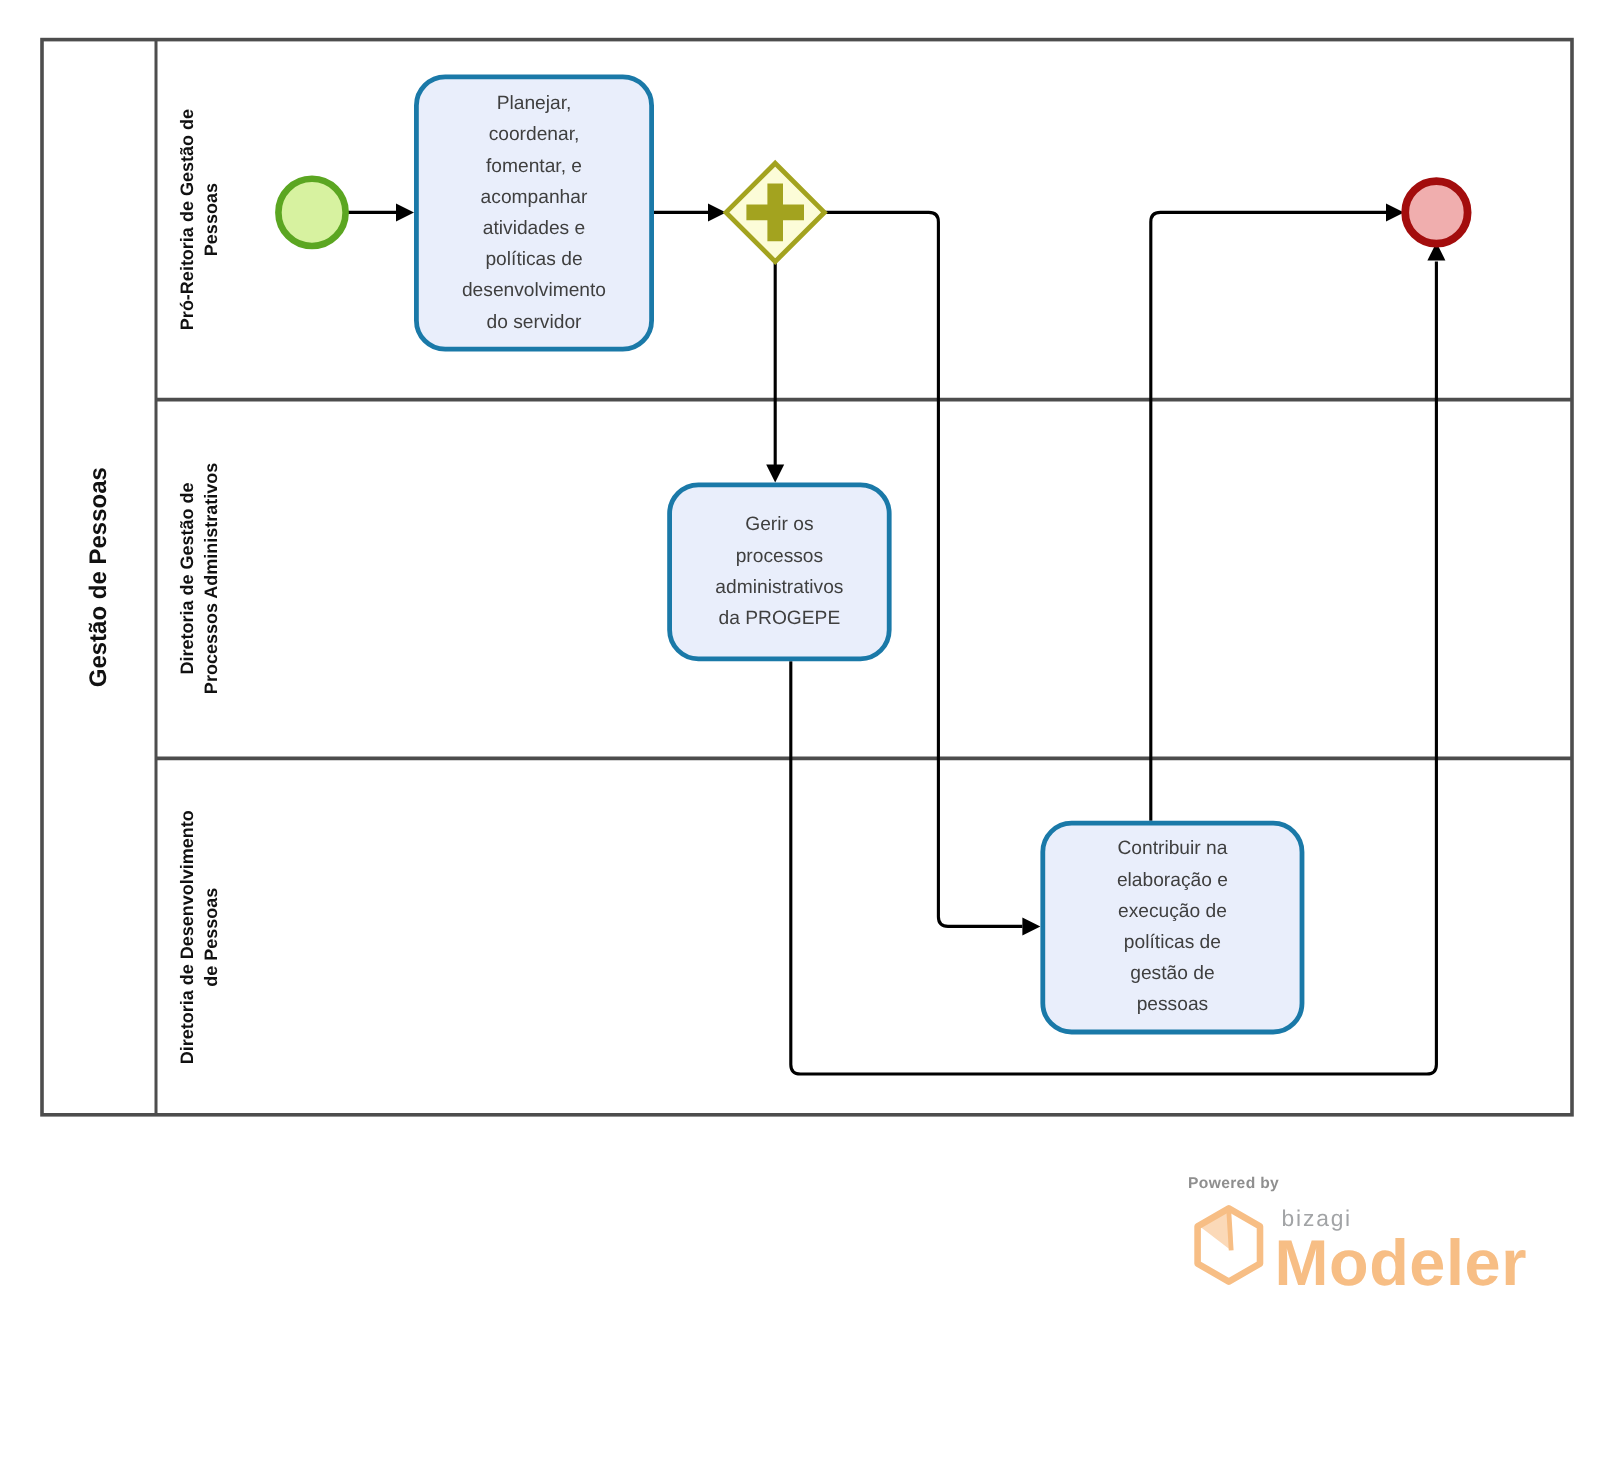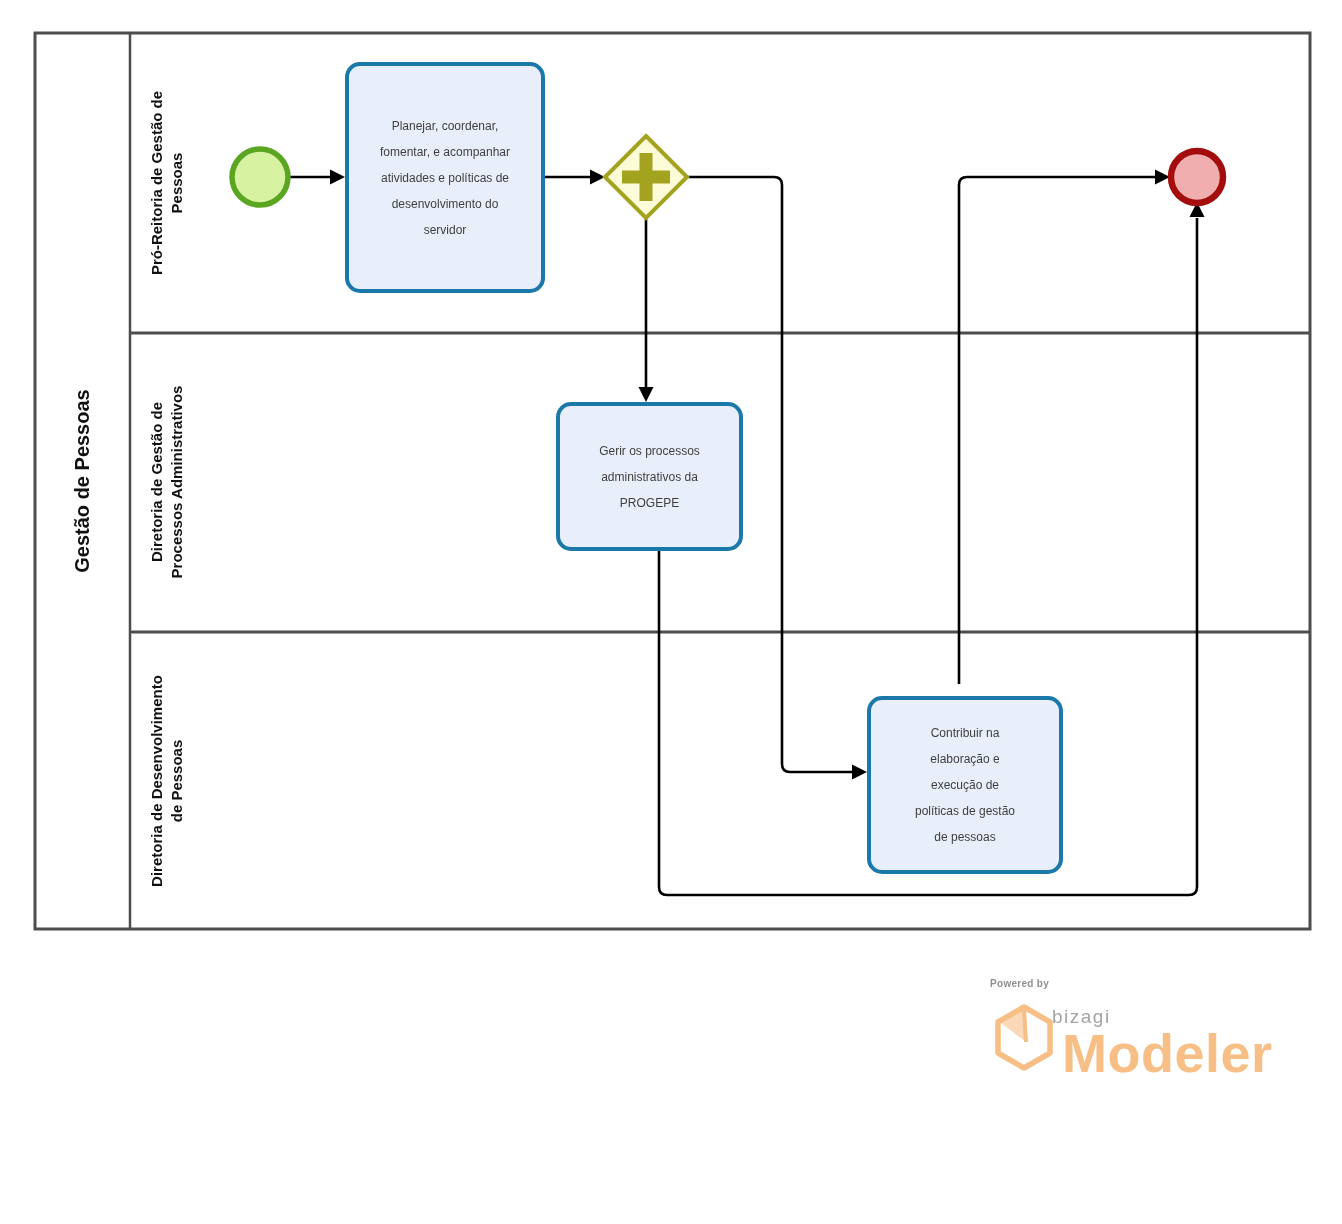--- a/index.html
+++ b/index.html
@@ -4,33 +4,33 @@
 <style>
   html,body{margin:0;padding:0;background:#ffffff;}
   body{width:1342px;height:1224px;position:relative;font-family:"Liberation Sans",sans-serif;}
   .stage{position:absolute;left:0;top:0;width:1342px;height:1224px;}
   .layer{position:absolute;left:0;top:0;}
 
   .task{
     position:absolute;
     background:#E9EEFB;
     border:4px solid #1A79A8;
-    border-radius:15px;
+    border-radius:26px;
     display:flex;align-items:center;justify-content:center;
     text-align:center;
     color:#3F3F3F;
-    font-size:12px;line-height:26px;
+    font-size:16px;line-height:26px;
     box-sizing:border-box;
   }
   .task .txt{display:block;margin:0 auto;}
   #task-planejar{left:345px;top:62px;width:200px;height:231px;}
   #task-planejar .txt{width:140px;}
   #task-gerir{left:556px;top:402px;width:187px;height:149px;}
   #task-gerir .txt{width:124px;}
-  #task-contribuir{left:867px;top:684px;width:196px;height:178px;margin-top:12px;}
+  #task-contribuir{left:867px;top:684px;width:220px;height:178px;}
   #task-contribuir .txt{width:112px;}
 
   .lane-label{
     position:absolute;
     width:280px;height:80px;
     display:flex;flex-direction:column;align-items:center;justify-content:center;
     transform:rotate(-90deg);
     font-weight:bold;font-size:15px;line-height:20px;color:#111;
     text-align:center;
   }
@@ -42,23 +42,23 @@
   .pool-label{
     position:absolute;left:-118px;top:436px;
     width:400px;height:90px;
     display:flex;align-items:center;justify-content:center;
     transform:rotate(-90deg);
     font-weight:bold;font-size:20px;color:#111;
     white-space:nowrap;
   }
 
   .branding{position:absolute;left:988px;top:978px;width:260px;height:104px;}
-  .powered-by{position:absolute;left:2px;top:0;font-size:10px;font-weight:bold;color:#8F8F8F;letter-spacing:0.3px;}
+  .powered-by{position:absolute;left:2px;top:0;font-size:13px;font-weight:bold;color:#8F8F8F;letter-spacing:0.3px;}
   .bizagi-hex{position:absolute;left:6px;top:26px;}
-  .bizagi-word{position:absolute;left:64px;top:28px;font-size:19px;color:#A2A4A6;letter-spacing:1.5px;}
+  .bizagi-word{position:absolute;left:80px;top:28px;font-size:19px;color:#A2A4A6;letter-spacing:1.5px;}
   .modeler-word{position:absolute;left:74px;top:44px;font-size:54px;font-weight:bold;color:#F7BE85;letter-spacing:0.5px;}
 </style>
 </head>
 <body>
 
 <div class="stage">
 
   <svg class="layer" width="1342" height="1224" viewBox="0 0 1342 1224">
 
     <g>

